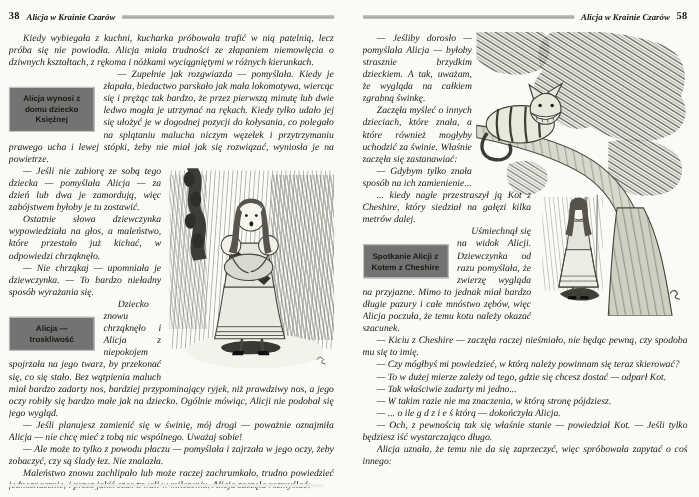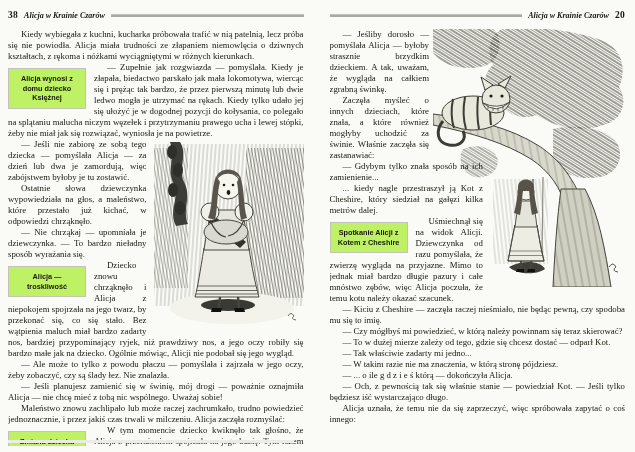--- a/index.html
+++ b/index.html
@@ -4,24 +4,24 @@
 <style>
   html,body { margin:0; padding:0; }
   body { width:635px; height:452px; background:#fafaf6; overflow:hidden; }
   .spread { display:flex; gap:26px; padding:10px 10px 0 8px; box-sizing:border-box; width:635px; height:452px; }
   .page { width:304px; height:436px; position:relative; font-family:"Liberation Serif", serif; color:#18180f; overflow:hidden; }
   .page-header { display:flex; align-items:center; gap:6px; margin-bottom:9px; }
   .pgnum { font-weight:bold; font-size:9.5px; letter-spacing:.3px; }
   .pgtitle { font-style:italic; font-size:8px; white-space:nowrap;font-weight:bold; }
   .hrule { flex:1; height:2px; background:#a9a9a2; border-top:1px solid #c2c2bb; }
   .pbody { font-size:8.8px; line-height:11px; text-align:justify; }
-  .pbody p { margin:0; text-indent:13px; }
-  .mnote { float:left; width:78px; box-sizing:border-box; background:#bef264; border:1px solid #c3c3bc;
+  .pbody p { margin:0; text-indent:13px;font-style:italic; }
+  .mnote { float:left; width:78px; box-sizing:border-box; background:#737373; border:1px solid #c3c3bc;
            text-align:center; font-family:"Liberation Sans", sans-serif; font-weight:bold;
-           font-size:7.3px; line-height:9.5px; padding:5px 3px; margin:6px 8px 3px 0; text-indent:0; }
+           font-size:7.3px; line-height:9.5px; padding:5px 3px; margin:17px 8px 3px 0; text-indent:0; }
   .illu-left  { float:right; width:150px; height:188px; margin:1px 0 3px 7px; }
   .illu-right { float:right; width:192px; height:258px; margin:0 0 3px 4px;
                 shape-outside: polygon(0 0, 100% 0, 100% 100%, 30% 100%, 30% 48%, 0 48%);
                 shape-margin:5px; }
   .illu-left svg, .illu-right svg { display:block; width:100%; height:100%; }
   .bottom-shadow { position:absolute; left:0; right:10px; bottom:3px; height:3px; background:#ececе7;
                    background:#ececE7; }
 </style>
 </head>
 <body>
@@ -85,36 +85,36 @@
           </g>
           <path d="M134,176 q3,-5 6,0 q-4,3 2,4" stroke="#5a5a52" fill="none" stroke-width="0.9"></path>
         </svg>
       </span>
       <p>— Jeśli nie zabiorę ze sobą tego dziecka — pomyślała Alicja — za dzień lub dwa je zamordują, więc zabójstwem byłoby je tu zostawić.</p>
       <p>Ostatnie słowa dziewczynka wypowiedziała na głos, a maleństwo, które przestało już kichać, w odpowiedzi chrząknęło.</p>
       <p>— Nie chrząkaj — upomniała je dziewczynka. — To bardzo nieładny sposób wyrażania się.</p>
 
       <aside class="mnote">Alicja — troskliwość</aside>
       <p>Dziecko znowu chrząknęło i Alicja z niepokojem spojrzała na jego twarz, by przekonać się, co się stało. Bez wątpienia maluch miał bardzo zadarty nos, bardziej przypominający ryjek, niż prawdziwy nos, a jego oczy robiły się bardzo małe jak na dziecko. Ogólnie mówiąc, Alicji nie podobał się jego wygląd.</p>
+      <p>— Jeśli planujesz zamienić się w świnię, mój drogi — poważnie oznajmiła Alicja — nie chcę mieć z tobą nic wspólnego. Uważaj sobie!</p>
       <p>— Ale może to tylko z powodu płaczu — pomyślała i zajrzała w jego oczy, żeby zobaczyć, czy są ślady łez. Nie znalazła.</p>
-      <p>— Jeśli planujesz zamienić się w świnię, mój drogi — poważnie oznajmiła Alicja — nie chcę mieć z tobą nic wspólnego. Uważaj sobie!</p>
       <p>Maleństwo znowu zachlipało lub może raczej zachrumkało, trudno powiedzieć jednoznacznie, i przez jakiś czas trwali w milczeniu. Alicja zaczęła rozmyślać:</p>
 
       <aside class="mnote">Zmiana dziecka Księżnej w świnię</aside>
       <p>W tym momencie dziecko kwiknęło tak głośno, że Alicja z przerażeniem spojrzała na jego buzię. Tym razem nie było żadnych wątpliwości. Maluch był ni mniej, ni więcej tylko świnią. Alicja uznała, że w takim wypadku absurdem byłoby dalsze trzymanie go na rękach. Postawiła więc stworzonko na ziemi i poczuła ulgę, widząc jak spokojnie podreptało do lasu.</p>
     </div>
 
     <div class="bottom-shadow"></div>
   </div>
 
   <div class="page">
     <div class="page-header">
       <span class="hrule"></span>
       <span class="pgtitle">Alicja w Krainie Czarów</span>
-      <span class="pgnum">20</span>
+      <span class="pgnum">58</span>
     </div>
 
     <div class="pbody">
       <span class="illu-right">
         <svg viewBox="0 0 192 258" xmlns="http://www.w3.org/2000/svg">
           <defs>
             <pattern id="leafP" width="5" height="5" patternUnits="userSpaceOnUse" patternTransform="rotate(32)">
               <line x1="0" y1="1" x2="5" y2="1" stroke="#4c4c42" stroke-width="1.1"></line>
               <line x1="0" y1="3.5" x2="5" y2="3.5" stroke="#6a6a5d" stroke-width="0.6"></line>
             </pattern>

